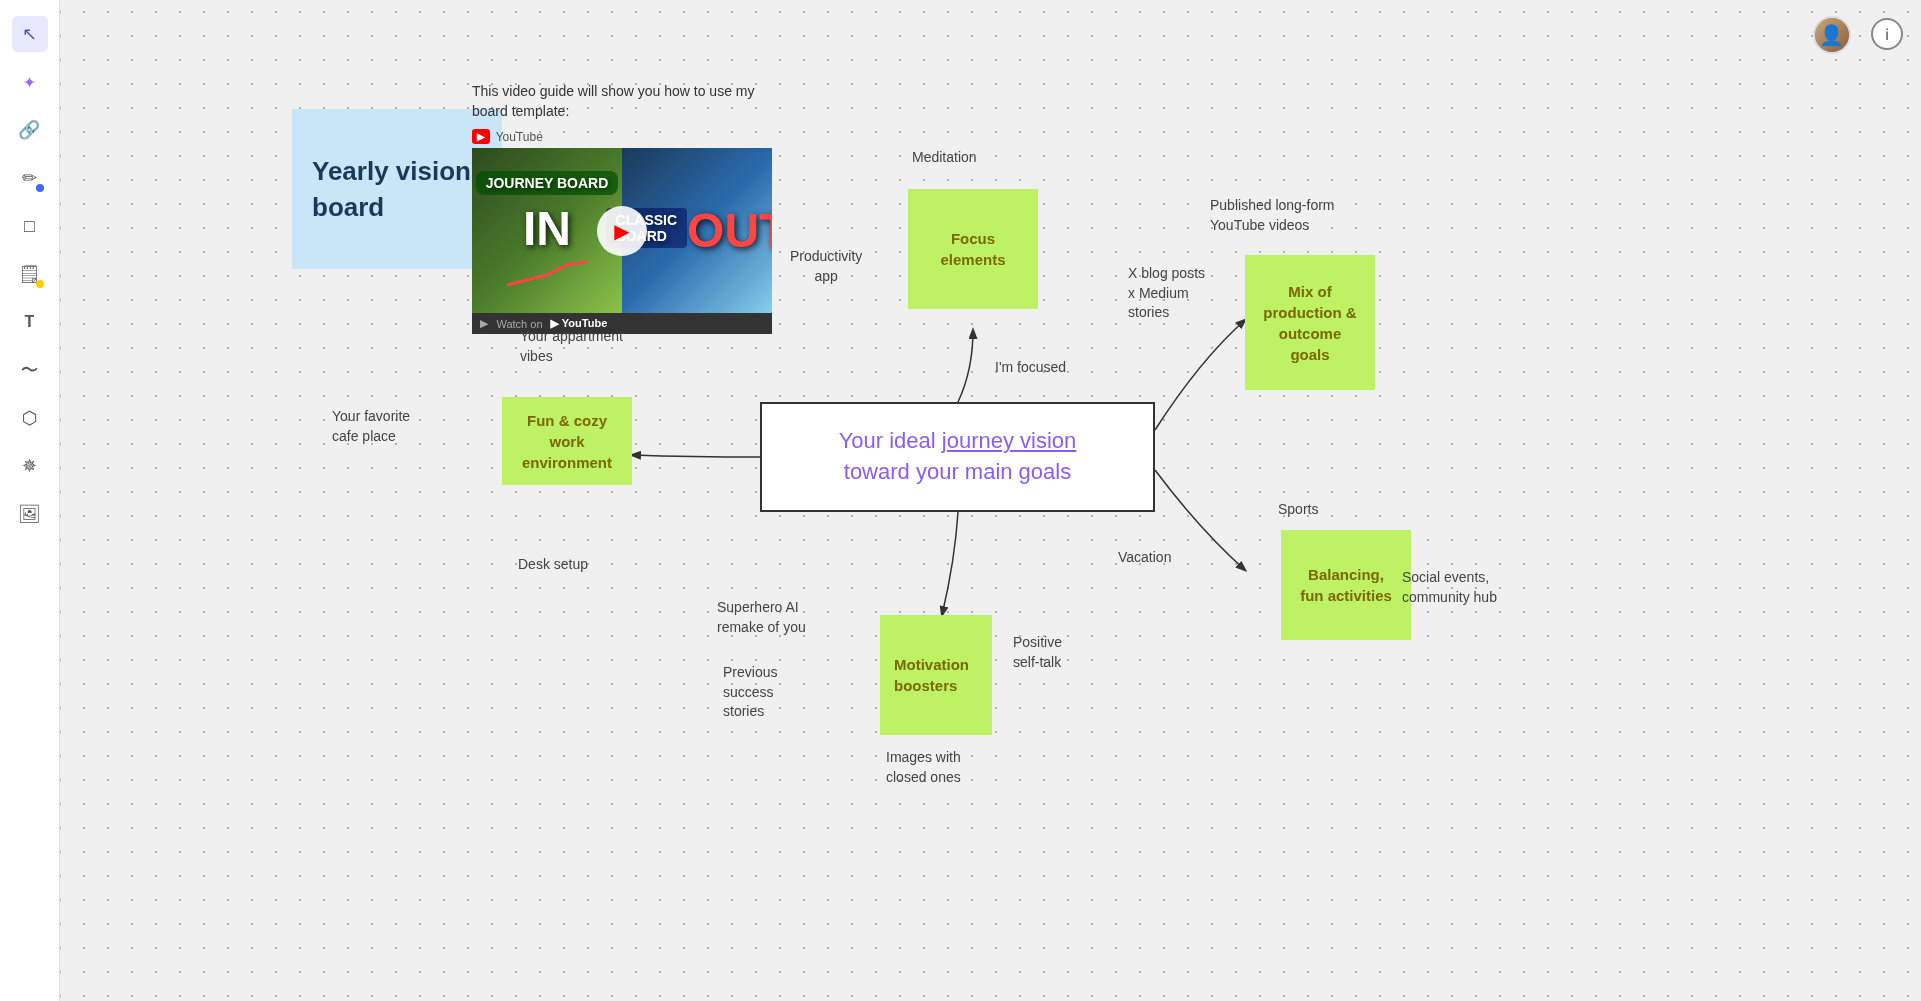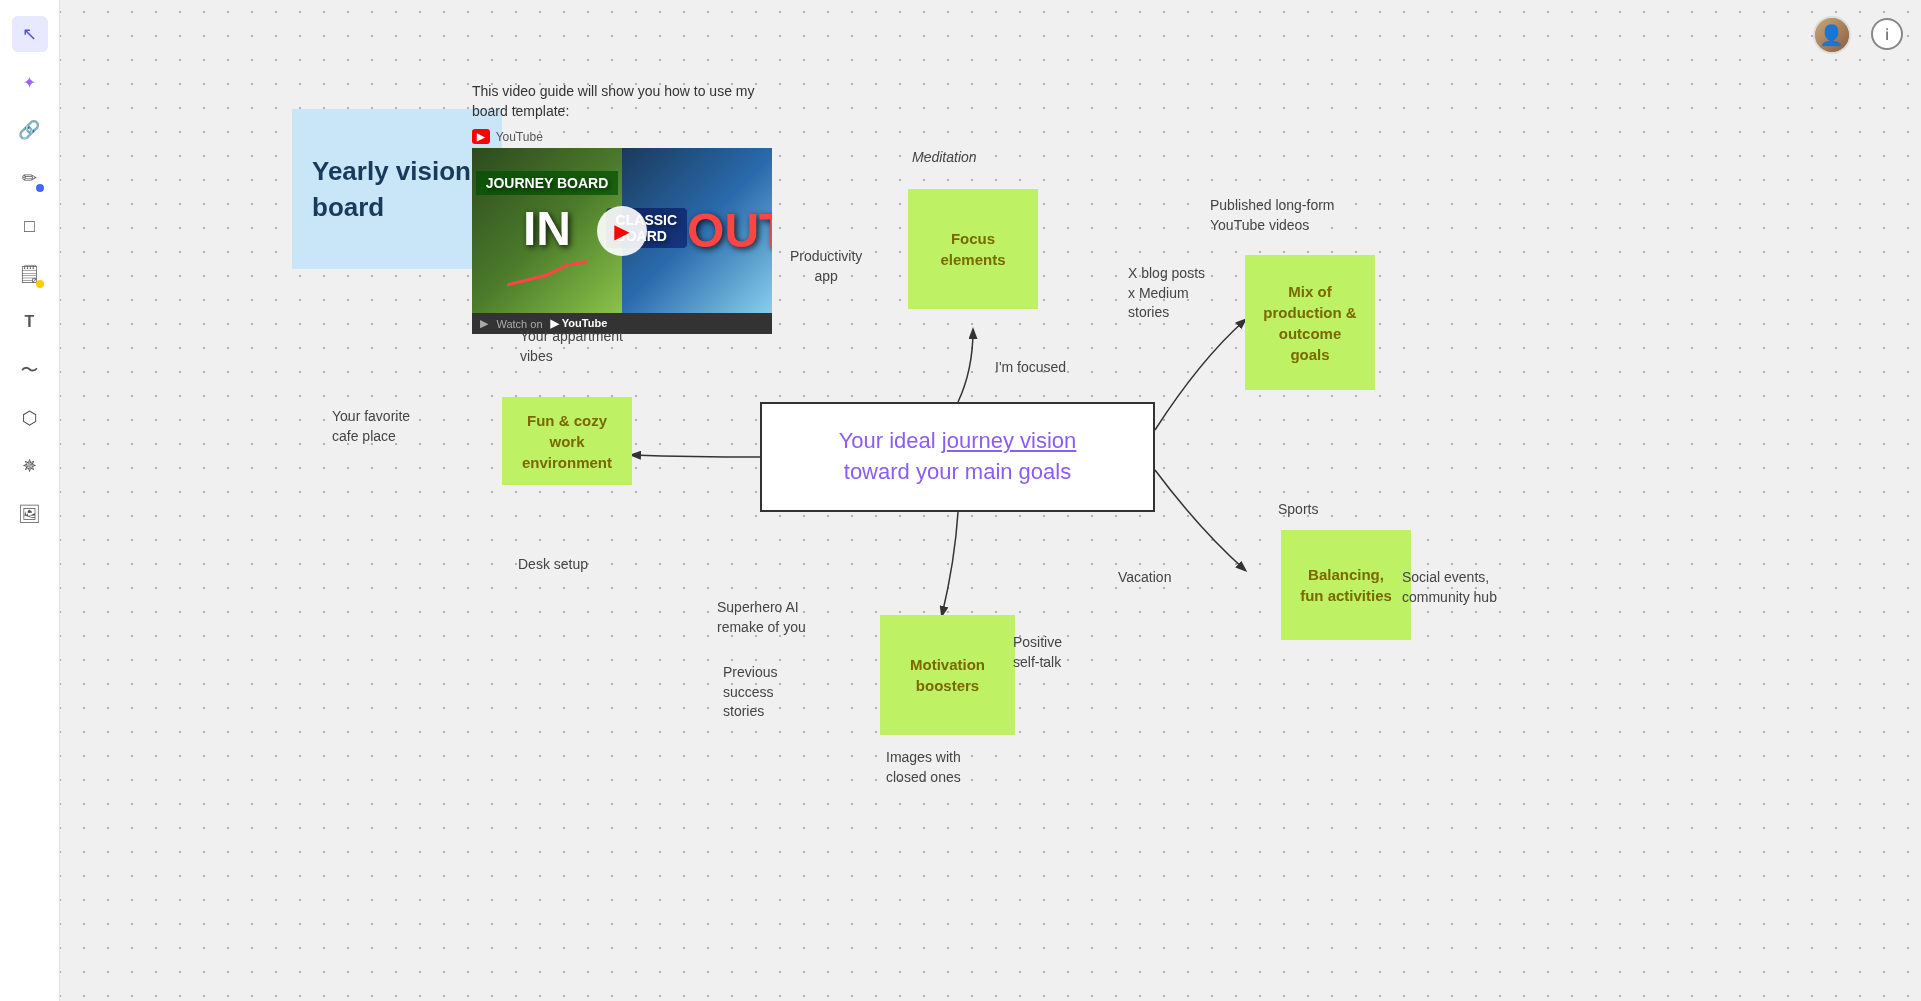--- a/index.html
+++ b/index.html
@@ -284,21 +284,21 @@
 
   <div class="video-container" style="left:412px; top:82px;">
     <div class="video-title">This video guide will show you how to use my board template:</div>
     <div class="video-source">
       <span class="youtube-icon">▶</span>
       <span>YouTube</span>
     </div>
     <div class="video-thumbnail">
       <div class="video-thumb-bg">
         <div class="thumb-left">
-          <div style="background:rgba(0,80,0,0.7);padding:4px 10px;border-radius:0;font-size:14px;margin-bottom:6px;">JOURNEY BOARD</div>
+          <div style="background:rgba(0,80,0,0.7);padding:4px 10px;border-radius:8px;font-size:14px;margin-bottom:6px;">JOURNEY BOARD</div>
           <div style="font-size:48px;font-weight:900;color:white;text-shadow:2px 2px 6px rgba(0,0,0,0.8);">IN</div>
           <svg width="80" height="30" style="margin-top:4px;">
               <polyline points="0,25 20,20 40,15 60,5 80,2" stroke="#ff4444" stroke-width="3" fill="none"></polyline>
             </svg>
         </div>
         <div class="thumb-right">
           <div style="background:rgba(0,0,80,0.5);padding:4px 10px;border-radius:4px;font-size:14px;color:white;margin-bottom:6px;">CLASSIC BOARD</div>
           <div style="font-size:48px;font-weight:900;color:#ff4444;text-shadow:2px 2px 6px rgba(0,0,0,0.8);">OUT</div>
         </div>
       </div>
@@ -318,41 +318,41 @@
   </div>
 
   <div class="sticky sticky-yellow" style="left:848px; top:189px; width:130px; height:120px; display:flex; align-items:center; justify-content:center; text-align:center;">
     <span>Focus elements</span>
   </div>
 
   <div class="sticky sticky-yellow" style="left:442px; top:397px; width:130px; height:88px; display:flex; align-items:center; justify-content:center; text-align:center;">
     <span>Fun &amp; cozy work environment</span>
   </div>
 
-  <div class="sticky sticky-yellow" style="left:820px; top:615px; width:135px; height:120px; display:flex; align-items:center; justify-content:center; text-align:center;">
+  <div class="sticky sticky-yellow" style="left:820px; top:615px; width:112px; height:120px; display:flex; align-items:center; justify-content:center; text-align:left;">
     <span>Motivation boosters</span>
   </div>
 
   <div class="sticky sticky-yellow" style="left:1185px; top:255px; width:130px; height:135px; display:flex; align-items:center; justify-content:center; text-align:center;">
     <span>Mix of production &amp; outcome goals</span>
   </div>
 
   <div class="sticky sticky-yellow" style="left:1185px; top:530px; width:130px; height:110px; display:flex; align-items:center; justify-content:center; text-align:center;margin-left:36px;">
     <span>Balancing, fun activities</span>
   </div>
 
-  <div class="label" style="left:852px; top:148px;font-style:italic;">Meditation</div>
+  <div class="label" style="left:852px; top:148px;">Meditation</div>
   <div class="label" style="left:730px; top:247px; text-align:center;">Productivity<br>app</div>
   <div class="label" style="left:935px; top:358px;">I'm focused</div>
   <div class="label" style="left:460px; top:327px;">Your appartment<br>vibes</div>
   <div class="label" style="left:272px; top:407px;">Your favorite<br>cafe place</div>
   <div class="label" style="left:458px; top:555px;">Desk setup</div>
   <div class="label" style="left:657px; top:598px;">Superhero AI<br>remake of you</div>
   <div class="label" style="left:663px; top:663px;">Previous<br>success<br>stories</div>
   <div class="label" style="left:826px; top:748px;">Images with<br>closed ones</div>
   <div class="label" style="left:953px; top:633px;">Positive<br>self-talk</div>
-  <div class="label" style="left:1058px; top:568px;">Vacation</div>
+  <div class="label" style="left:1058px; top:548px;">Vacation</div>
   <div class="label" style="left:1218px; top:500px;">Sports</div>
   <div class="label" style="left:1342px; top:568px;">Social events,<br>community hub</div>
   <div class="label" style="left:1068px; top:264px;">X blog posts<br>x Medium<br>stories</div>
   <div class="label" style="left:1150px; top:196px;">Published long-form<br>YouTube videos</div>
 
 </div>
 
 </body></html>

